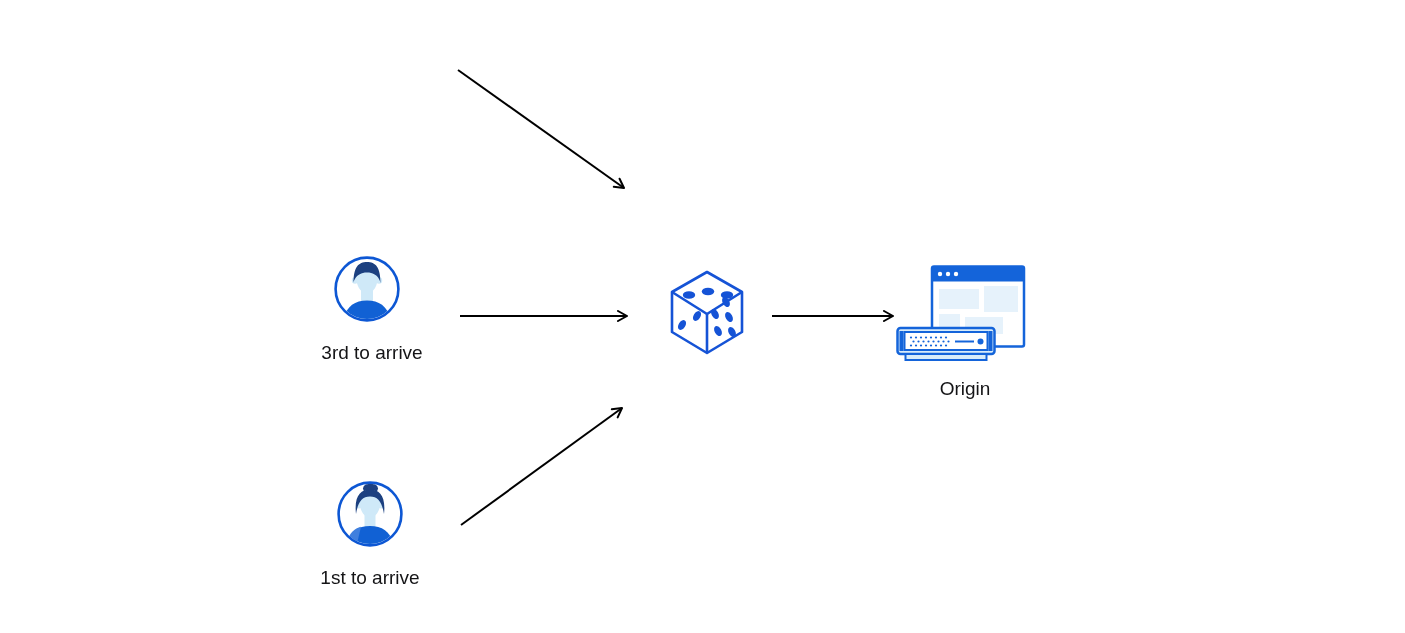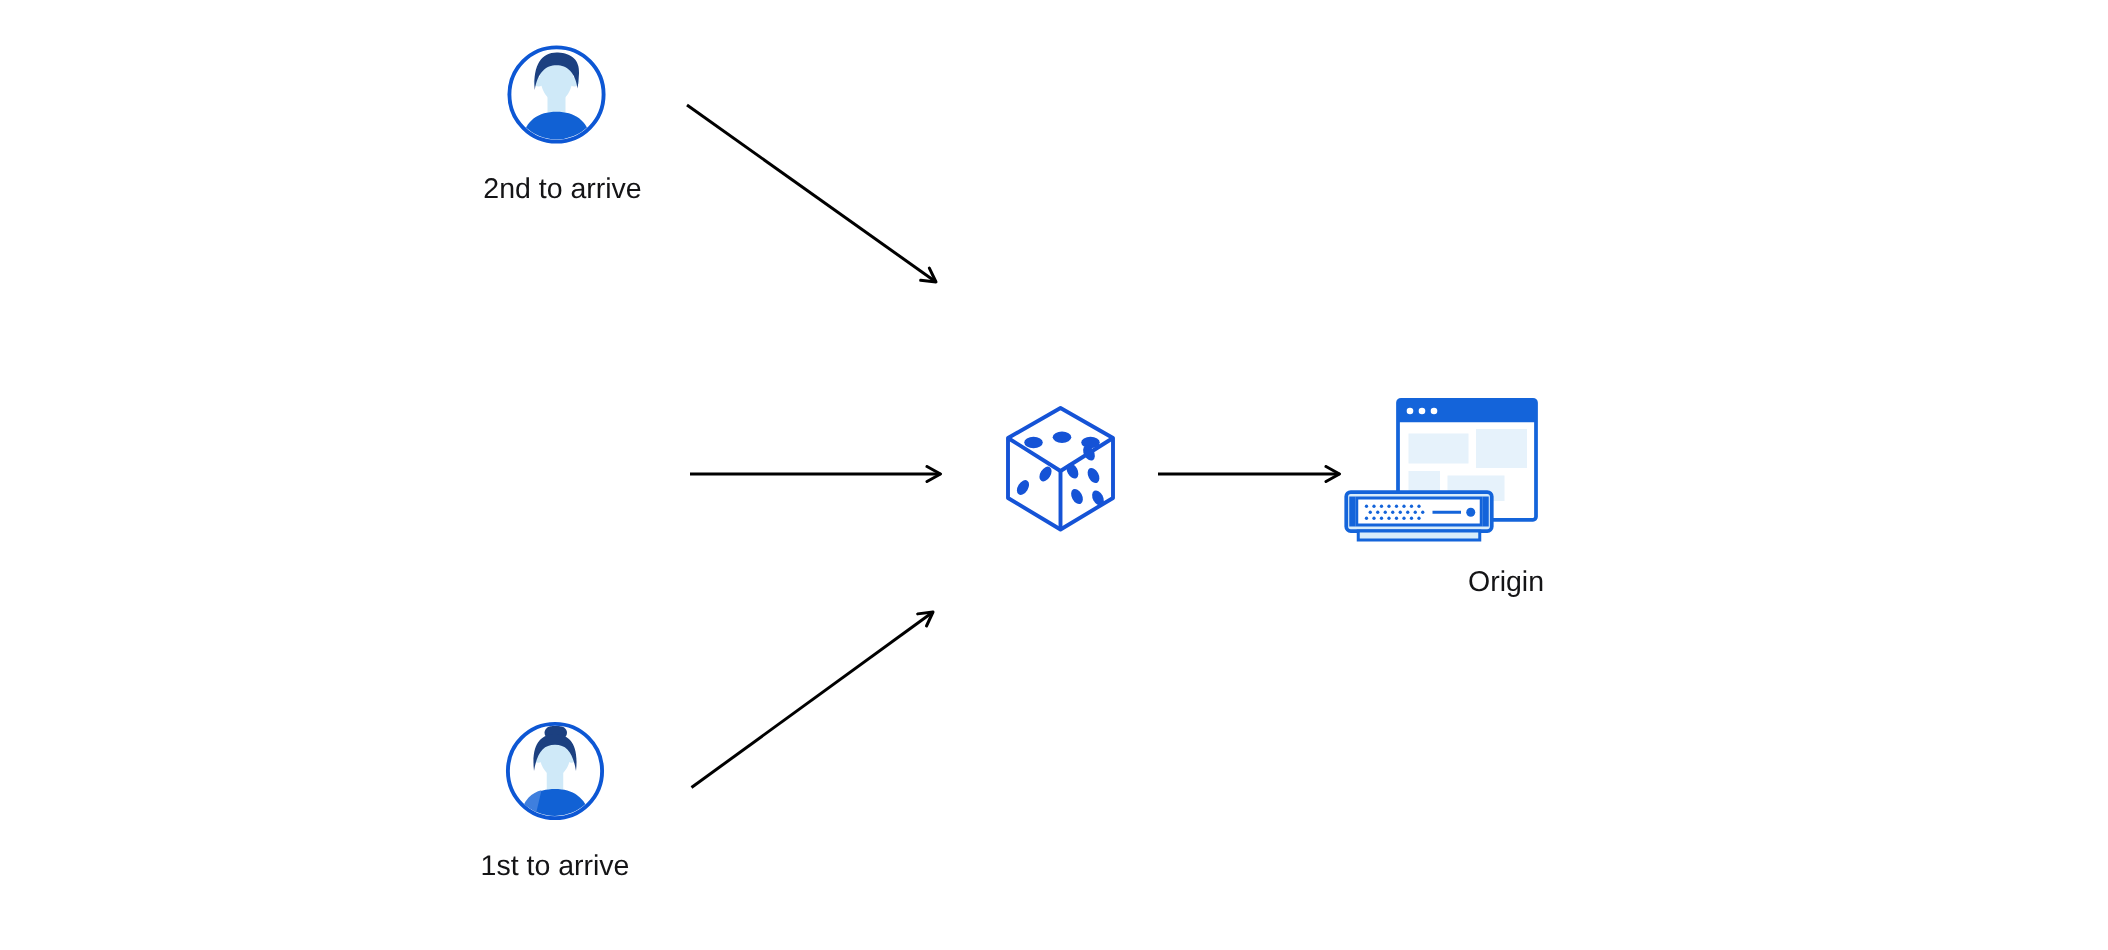--- a/index.html
+++ b/index.html
@@ -32,40 +32,40 @@
       <marker id="ah" markerUnits="userSpaceOnUse" markerWidth="16" markerHeight="14" refX="11" refY="6" orient="auto">
         <path d="M2,1 L11,6 L2,11" fill="none" stroke="#000000" stroke-width="2" stroke-linecap="round" stroke-linejoin="round"></path>
       </marker>
     </defs>
     <line x1="458" y1="70" x2="624" y2="188" stroke="#000000" stroke-width="2" marker-end="url(#ah)"></line>
     <line x1="460" y1="316" x2="627" y2="316" stroke="#000000" stroke-width="2" marker-end="url(#ah)"></line>
     <line x1="461" y1="525" x2="622" y2="408" stroke="#000000" stroke-width="2" marker-end="url(#ah)"></line>
     <line x1="772" y1="316" x2="893" y2="316" stroke="#000000" stroke-width="2" marker-end="url(#ah)"></line>
   </svg>
 
-  <div class="node" style="left:337px;top:29px;">
+
+  <div class="node" style="left:333px;top:255px;">
     <svg width="68" height="68" viewBox="0 0 68 68">
       <defs>
-          <clipPath id="c2">
+          <clipPath id="c3">
             <circle cx="34" cy="34" r="30"></circle>
           </clipPath>
         </defs>
       <circle cx="34" cy="34" r="31.4" fill="#ffffff" stroke="#0d57d4" stroke-width="2.6"></circle>
-      <g clip-path="url(#c2)">
+      <g clip-path="url(#c3)">
         <circle cx="22" cy="25.5" r="3.2" fill="#cfe9f8"></circle>
         <circle cx="46" cy="25.5" r="3.2" fill="#cfe9f8"></circle>
         <rect x="28" y="33" width="12" height="15" fill="#cfe9f8"></rect>
         <path d="M23,21 C23,11.5 27.5,8.5 34,8.5 C40.5,8.5 45,11.5 45,21 C45,30 40.5,38.5 34,38.5 C27.5,38.5 23,30 23,21 Z" fill="#cfe9f8"></path>
-        <path d="M19.5,31 C18,13 25,5.5 35,6 C44,6.5 49.5,11 49,20 C48.8,24 48.4,27.5 48,30 C46.5,19 41,14.5 34,14.5 C27,14.5 21.5,19 19.5,31 Z" fill="#1c4080"></path>
+        <path d="M20.5,28 C20.5,12 25.5,7 34,7 C42.5,7 47.5,12 47.5,28 C47.5,28 46,17.5 34,17.5 C22,17.5 20.5,28 20.5,28 Z" fill="#1c4080"></path>
         <path d="M10,68 C12,52 21,45.5 34,45.5 C47,45.5 56,52 58,68 Z" fill="#1161d4"></path>
       </g>
     </svg>
-    <div class="node-label" style="left:38px;top:87px;">2nd to arrive</div>
+    <div class="node-label" style="left:39px;top:87px;">3rd to arrive</div>
   </div>
-
 
   <div class="node" style="left:336px;top:480px;">
     <svg width="68" height="68" viewBox="0 0 68 68">
       <defs>
           <clipPath id="c1">
             <circle cx="34" cy="34" r="30"></circle>
           </clipPath>
         </defs>
       <circle cx="34" cy="34" r="31.4" fill="#ffffff" stroke="#0d57d4" stroke-width="2.6"></circle>
       <g clip-path="url(#c1)">
@@ -148,16 +148,16 @@
           <circle cx="30" cy="80.5" r="1.1"></circle>
           <circle cx="35" cy="80.5" r="1.1"></circle>
           <circle cx="40" cy="80.5" r="1.1"></circle>
           <circle cx="45" cy="80.5" r="1.1"></circle>
           <circle cx="50" cy="80.5" r="1.1"></circle>
       </g>
       <line x1="59" y1="76.5" x2="78" y2="76.5" stroke="#1464da" stroke-width="2"></line>
       <circle cx="84.5" cy="76.5" r="3" fill="#1464da"></circle>
       <rect x="9.5" y="89" width="81" height="6" fill="#d8ecfa" stroke="#1464da" stroke-width="2"></rect>
     </svg>
-    <div class="node-label" style="left:69px;top:113px;margin-left:39px;">Origin</div>
+    <div class="node-label" style="left:69px;top:113px;">Origin</div>
   </div>
 
 </div>
 
 </body></html>

